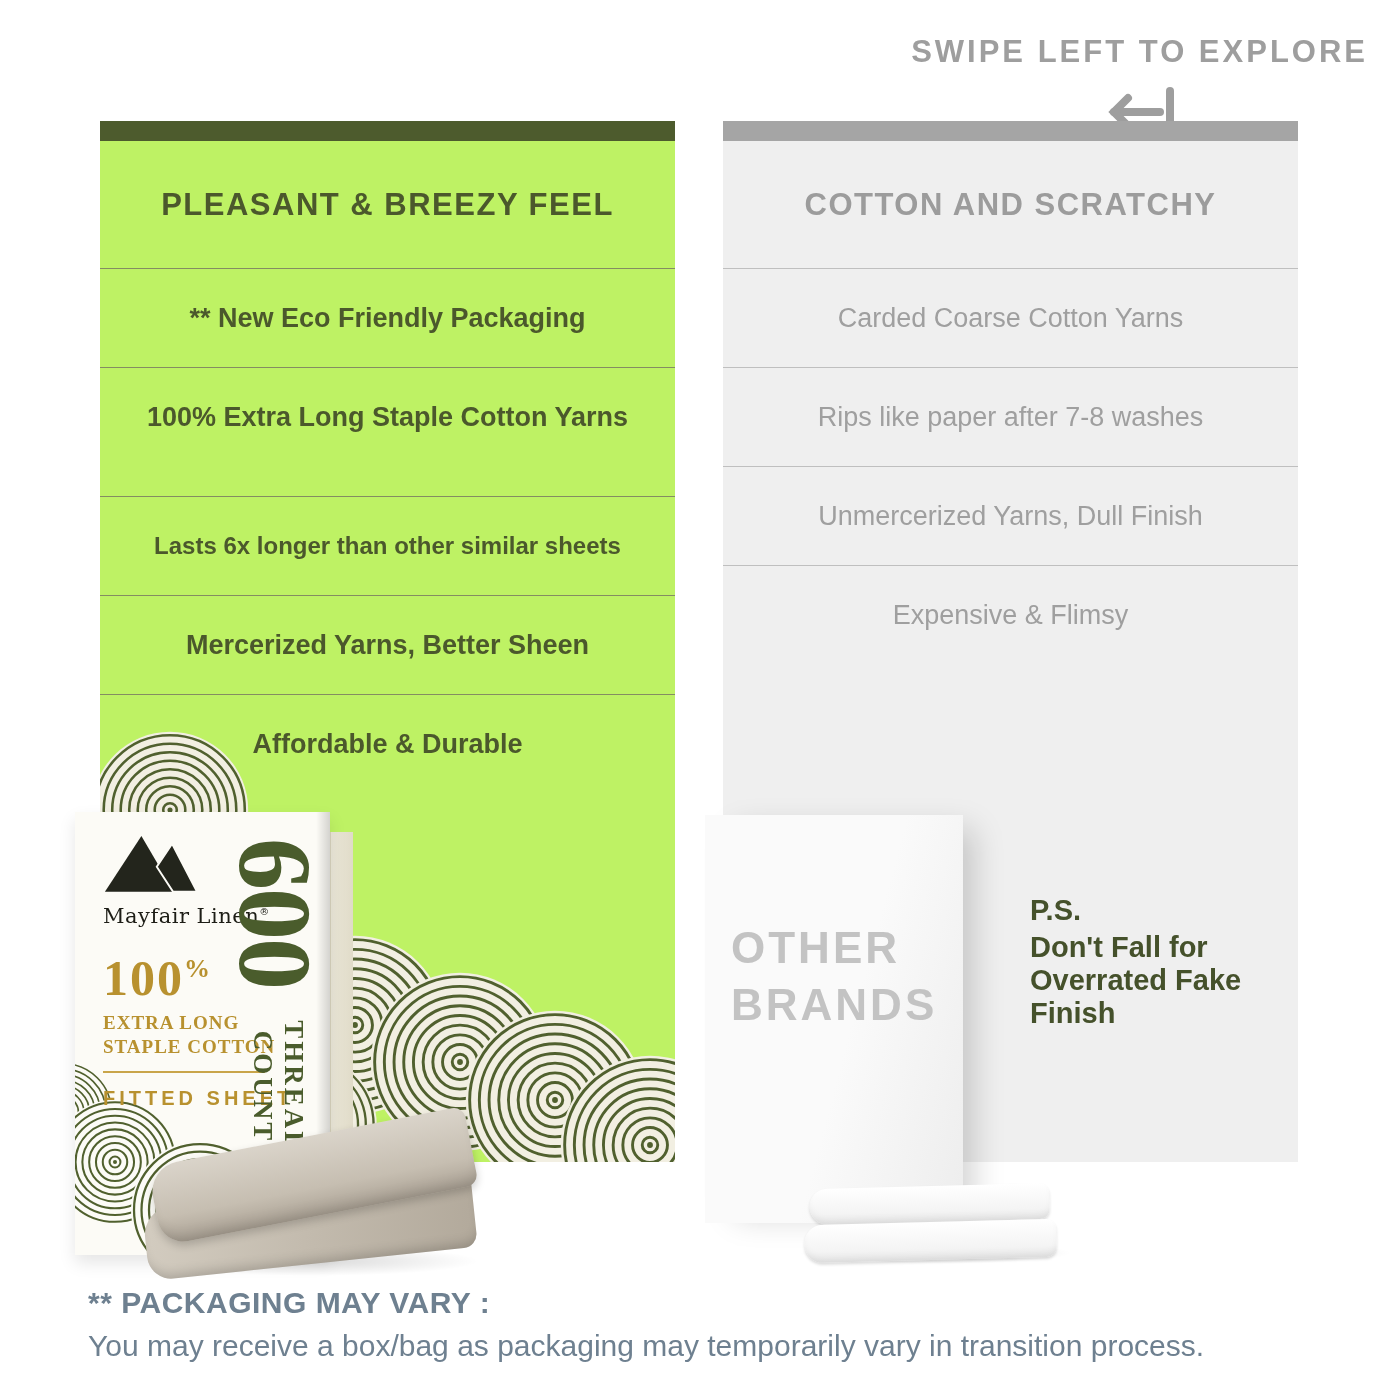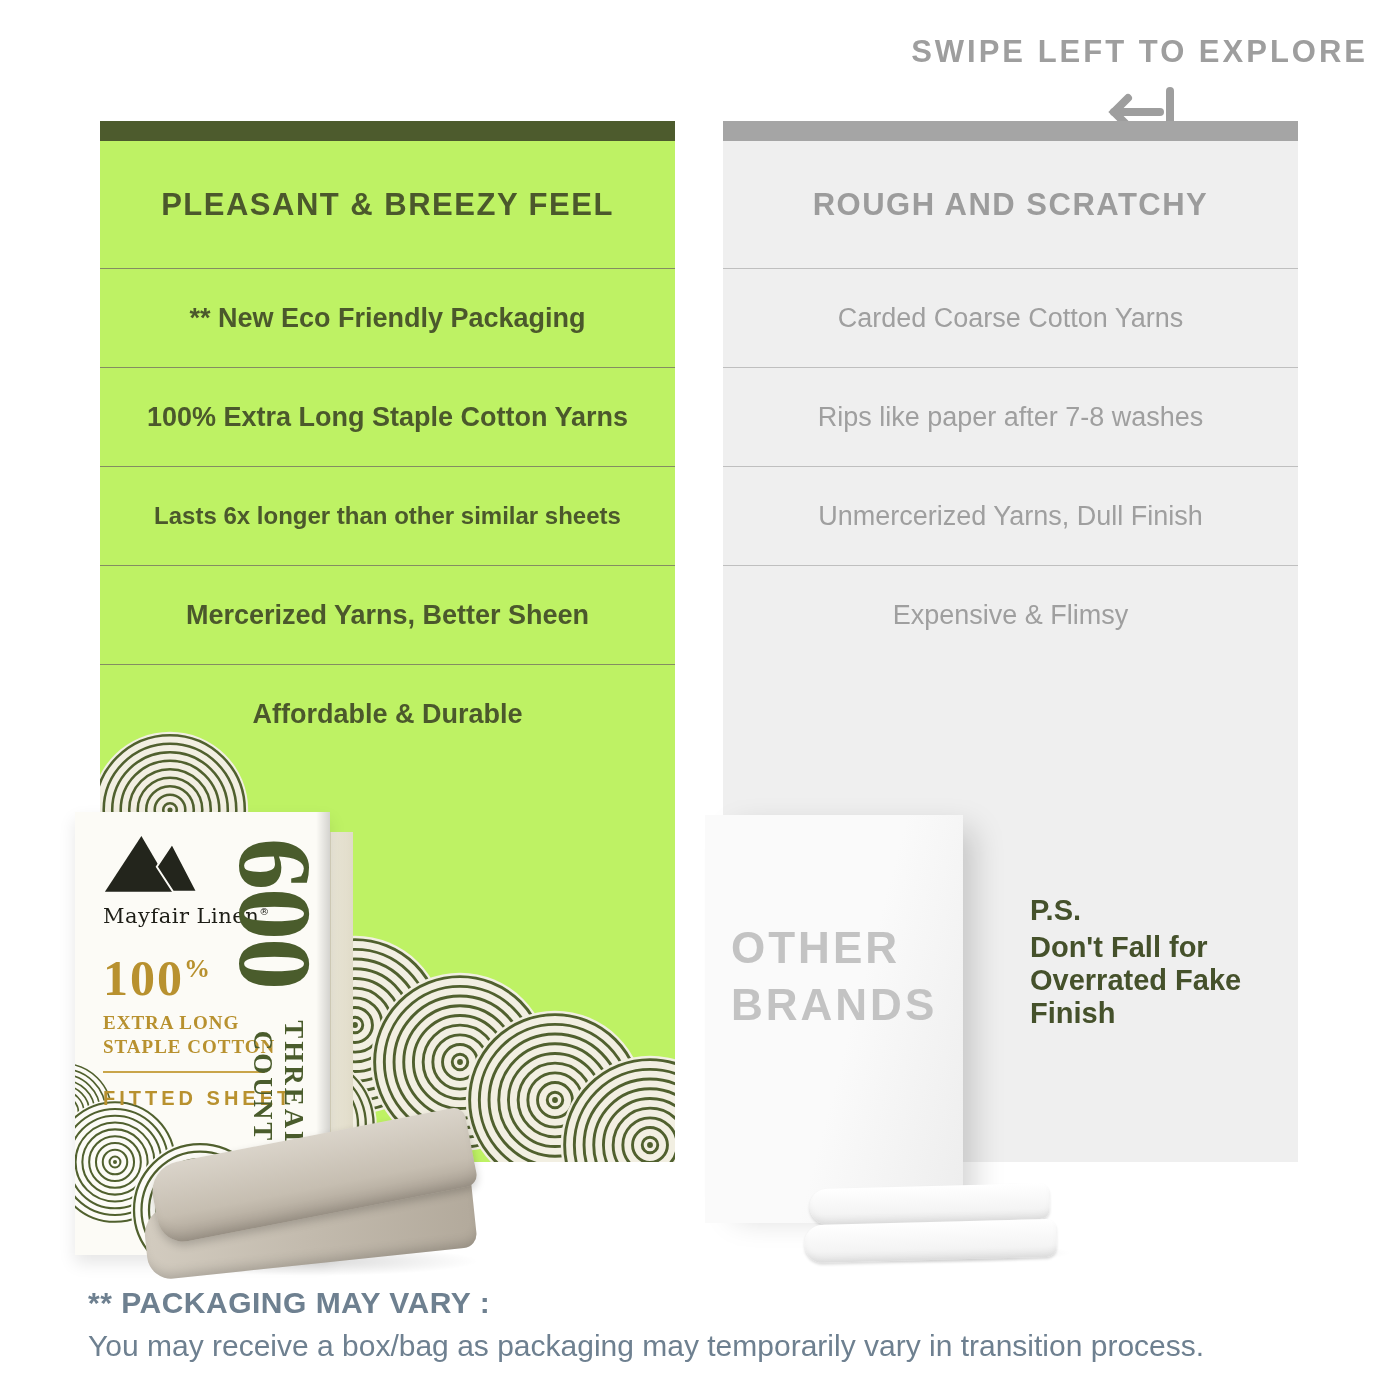--- a/index.html
+++ b/index.html
@@ -18,21 +18,21 @@
   .topbar{flex:none;height:20px;}
   .ours .topbar{background:#4d5b2d;}
   .others .topbar{background:#a5a5a5;}
   .panel-title{flex:none;height:127px;display:flex;align-items:center;justify-content:center;
                font-size:31px;font-weight:700;letter-spacing:1.5px;text-align:center;}
   .ours .panel-title{color:#4b582c;}
   .others .panel-title{color:#9c9c9c;}
   .row{flex:none;height:99px;display:flex;align-items:center;justify-content:center;
        font-size:27px;text-align:center;padding:0 14px;box-sizing:border-box;}
   .ours .row{color:#4b582c;border-top:1px solid #848d62;font-weight:600;}
-  .ours .row.small{font-size:24px;}
+  .ours .row.small{font-size:24px;margin-top:30px;}
   .others .row{color:#9f9f9f;border-top:1px solid #bfbfbf;font-weight:500;}
 
   
   .swirl-ring{fill:none;stroke:#50602e;stroke-width:3;}
   .swirl-dot{fill:#50602e;}
   .swirl-bg{fill:var(--swirlbg,#f2efe2);stroke:none;}
   .swirl-field{position:absolute;left:0;bottom:0;--swirlbg:#f2efe2;}
   .box-swirls{position:absolute;left:0;top:0;--swirlbg:#fcfbf6;}
 
   
@@ -146,21 +146,21 @@
       <use href="#swirl" transform="translate(255,313) scale(0.97)"></use>
       <use href="#swirl" transform="translate(360,350) scale(0.97)"></use>
       <use href="#swirl" transform="translate(205,413) scale(0.78)"></use>
       <use href="#swirl" transform="translate(455,388) scale(0.97)"></use>
       <use href="#swirl" transform="translate(550,433) scale(0.97)"></use>
     </svg>
   </div>
 
   <div class="panel others">
     <div class="topbar"></div>
-    <div class="panel-title">ROUGH AND SCRATCHY</div>
+    <div class="panel-title">COTTON AND SCRATCHY</div>
     <div class="row">Carded Coarse Cotton Yarns</div>
     <div class="row">Rips like paper after 7-8 washes</div>
     <div class="row">Unmercerized Yarns, Dull Finish</div>
     <div class="row">Expensive &amp; Flimsy</div>
   </div>
 
   <div class="back-box"></div>
   <div class="product-box">
     <svg class="box-swirls" width="255" height="443" viewBox="0 0 255 443">
       <use href="#swirl" transform="translate(-12,300) scale(0.55)"></use>

